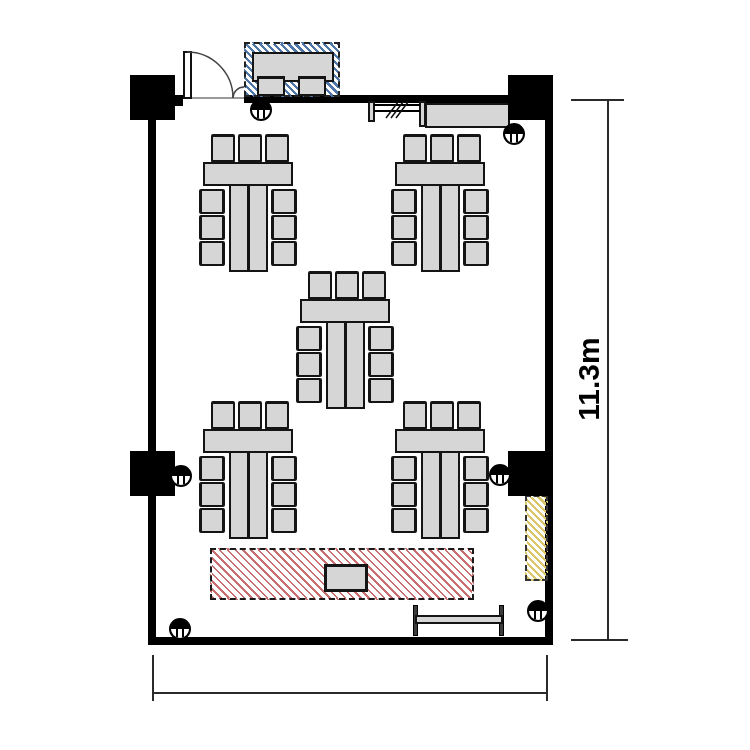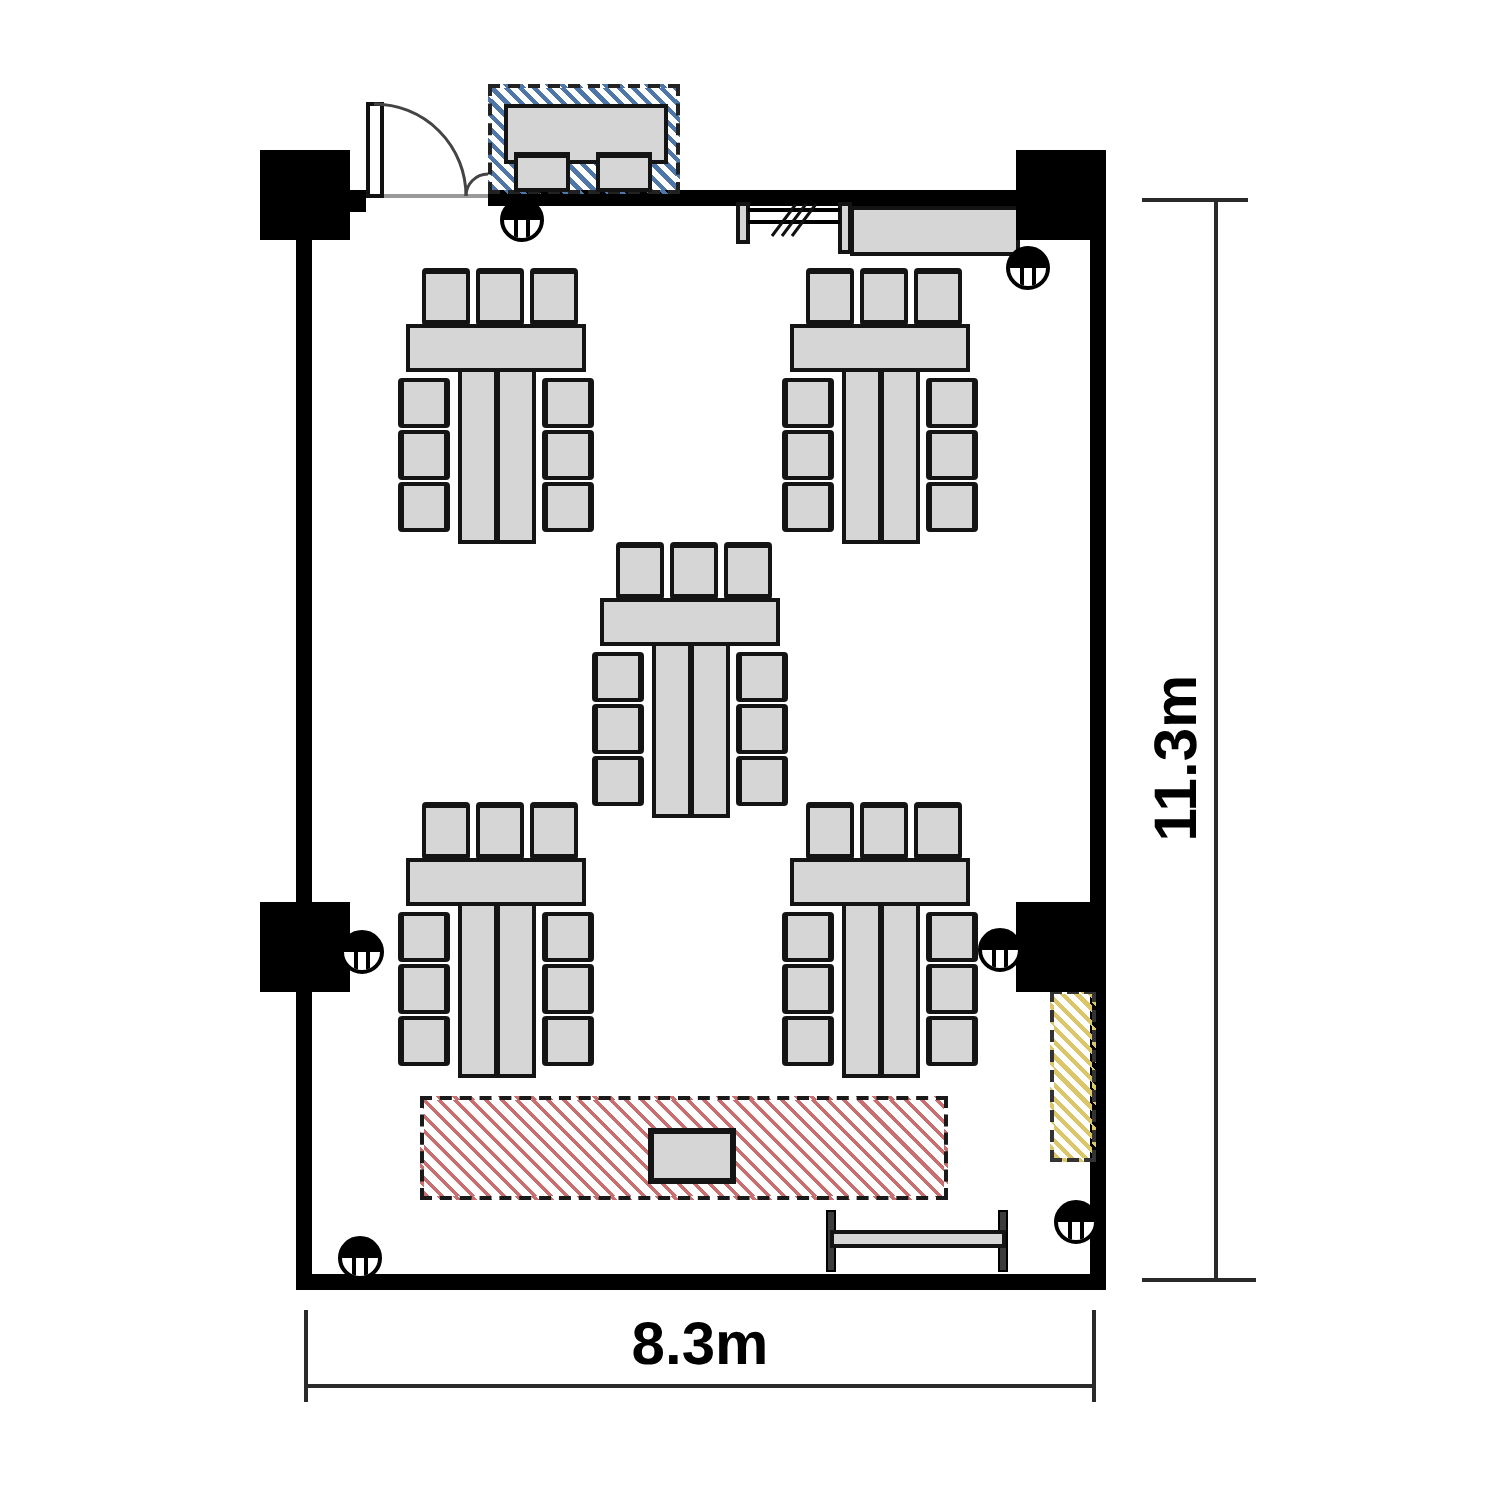--- a/index.html
+++ b/index.html
@@ -93,21 +93,20 @@
   <div class="abs furn bench-bar"></div>
 
   <div class="abs door-leaf"></div>
 
   <div class="abs dim dim-v"></div>
   <div class="abs dim dim-v-t1"></div>
   <div class="abs dim dim-v-t2"></div>
   <div class="abs dim dim-h"></div>
   <div class="abs dim dim-h-t1"></div>
   <div class="abs dim dim-h-t2"></div>
-  <div class="abs dim-label lbl-w">8.3m</div>
   <div class="abs dim-label lbl-h">11.3m</div>
 
   <svg class="abs overlay" width="750" height="750">
     <path d="M 233 98 A 46 46 0 0 0 187 52" fill="none" stroke="#444" stroke-width="1.5"></path>
     <path d="M 233 98 A 11 11 0 0 1 244 87" fill="none" stroke="#444" stroke-width="1.5"></path>
     <path d="M386 118 L398 102 M391 118 L403 102 M396 118 L408 102" stroke="#111" stroke-width="1.5"></path>
   </svg>
 
 <div class="abs table-group" style="left: 198px; top: 133px;">
     <div class="abs furn ch-d" style="left:13px;top:1px"></div>

